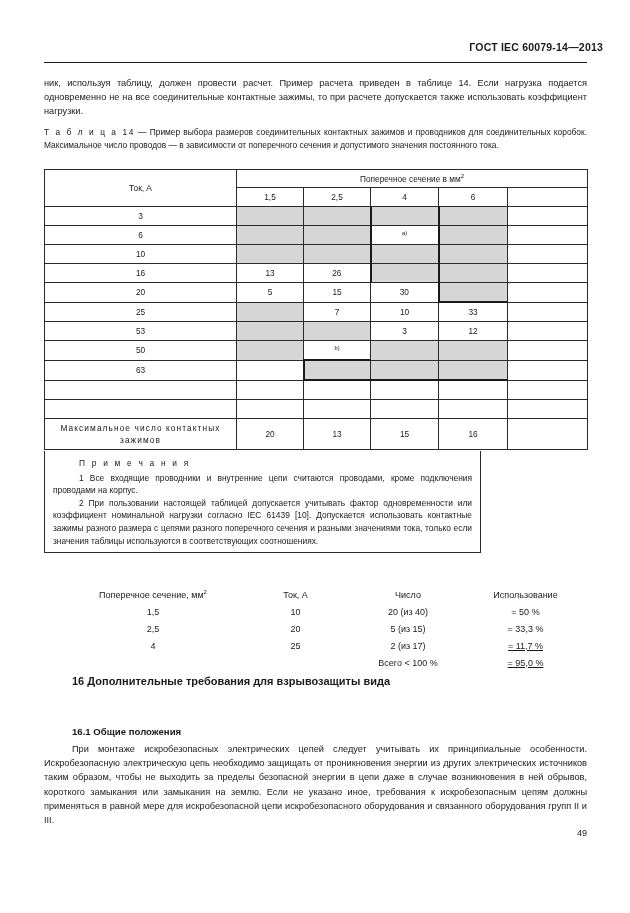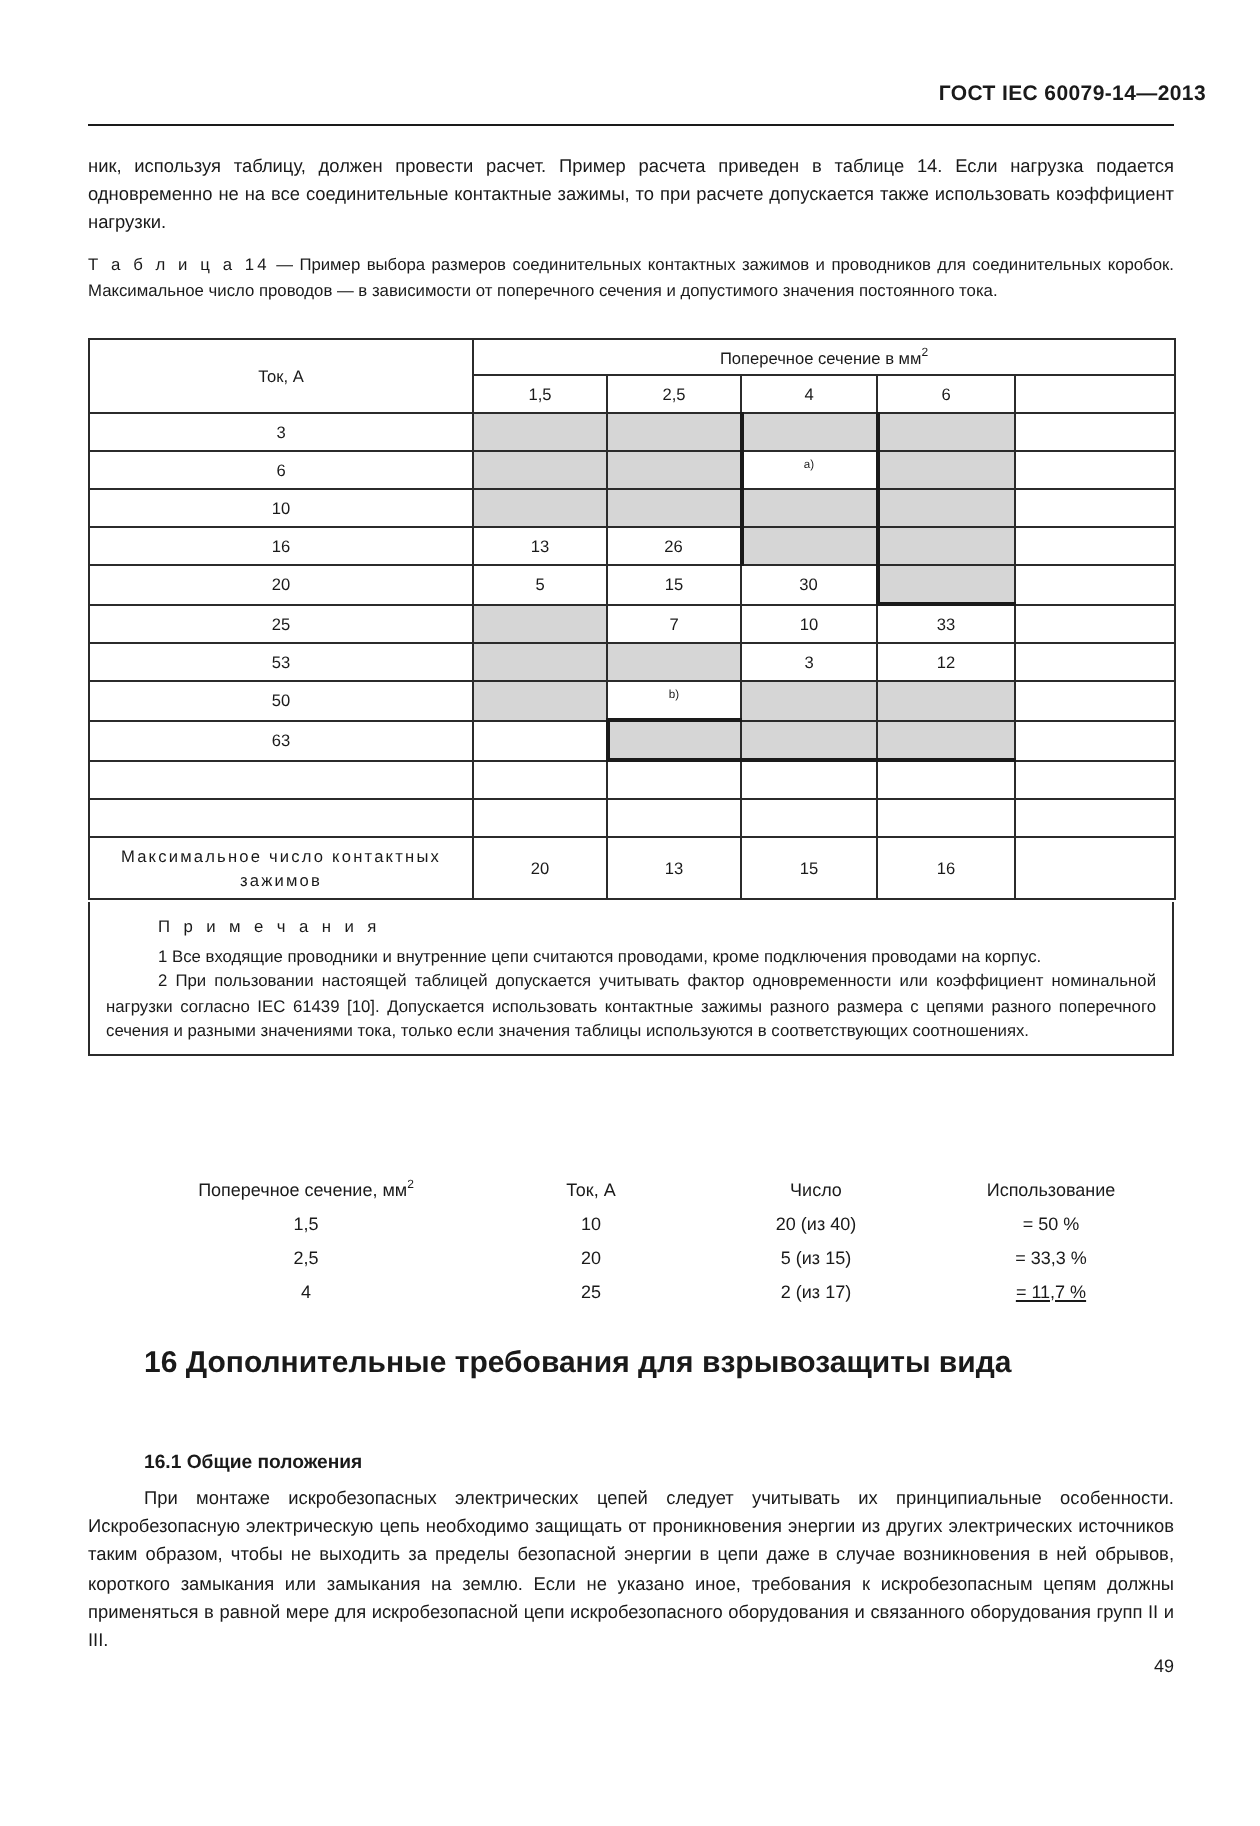--- a/index.html
+++ b/index.html
@@ -101,21 +101,21 @@
   }
   .thick-l { border-left: 2px solid #1a1a1a !important; }
   .thick-b { border-bottom: 2px solid #1a1a1a !important; }
   .thick-t { border-top: 2px solid #1a1a1a !important; }
 
   
   .notesbox {
     position: absolute;
     left: 44px;
     top: 451px;
-    width: 543px;
+    width: 437px;
     box-sizing: border-box;
     border: 1px solid #2b2b2b;
     border-top: none;
     padding: 6px 8px 5px 8px;
     font-size: 8.4px;
     line-height: 12.6px;
     text-align: justify;
   }
   .notes-title {
     letter-spacing: 2.2px;
@@ -157,21 +157,21 @@
   .calc .c2 { width: 130px; }
   .calc .c3 { width: 105px; }
   .uline { text-decoration: underline; }
 
   
   .h1 {
     position: absolute;
     left: 72px;
     top: 673px;
     width: 515px;
-    font-size: 15px;
+    font-size: 11px;
     font-weight: bold;
     line-height: 17px;
   }
   .h2 {
     position: absolute;
     left: 72px;
     top: 686px;
     font-size: 9.6px;
     font-weight: bold;
     margin-top: 40px;
@@ -355,20 +355,26 @@
           <td class="c1">20</td>
           <td class="c2">5 (из 15)</td>
           <td class="c3">= 33,3 %</td>
         </tr>
         <tr>
           <td class="c0">4</td>
           <td class="c1">25</td>
           <td class="c2">2 (из 17)</td>
           <td class="c3"><span class="uline">= 11,7 %</span></td>
         </tr>
+        <tr>
+          <td class="c0"></td>
+          <td class="c1"></td>
+          <td class="c2">Всего &lt; 100 %</td>
+          <td class="c3"><span class="uline">= 95,0 %</span></td>
+        </tr>
       </tbody>
   </table>
 
   <div class="h1">
     <div>16 Дополнительные требования для взрывозащиты вида</div>
   </div>
 
   <div class="h2">16.1 Общие положения</div>
 
   <div class="para closing">При монтаже искробезопасных электрических цепей следует учитывать их принципиальные особенности. Искробезопасную электрическую цепь необходимо защищать от проникновения энергии из других электрических источников таким образом, чтобы не выходить за пределы безопасной энергии в цепи даже в случае возникновения в ней обрывов, короткого замыкания или замыкания на землю. Если не указано иное, требования к искробезопасным цепям должны применяться в равной мере для искробезопасной цепи искробезопасного оборудования и связанного оборудования групп II и III.</div>

